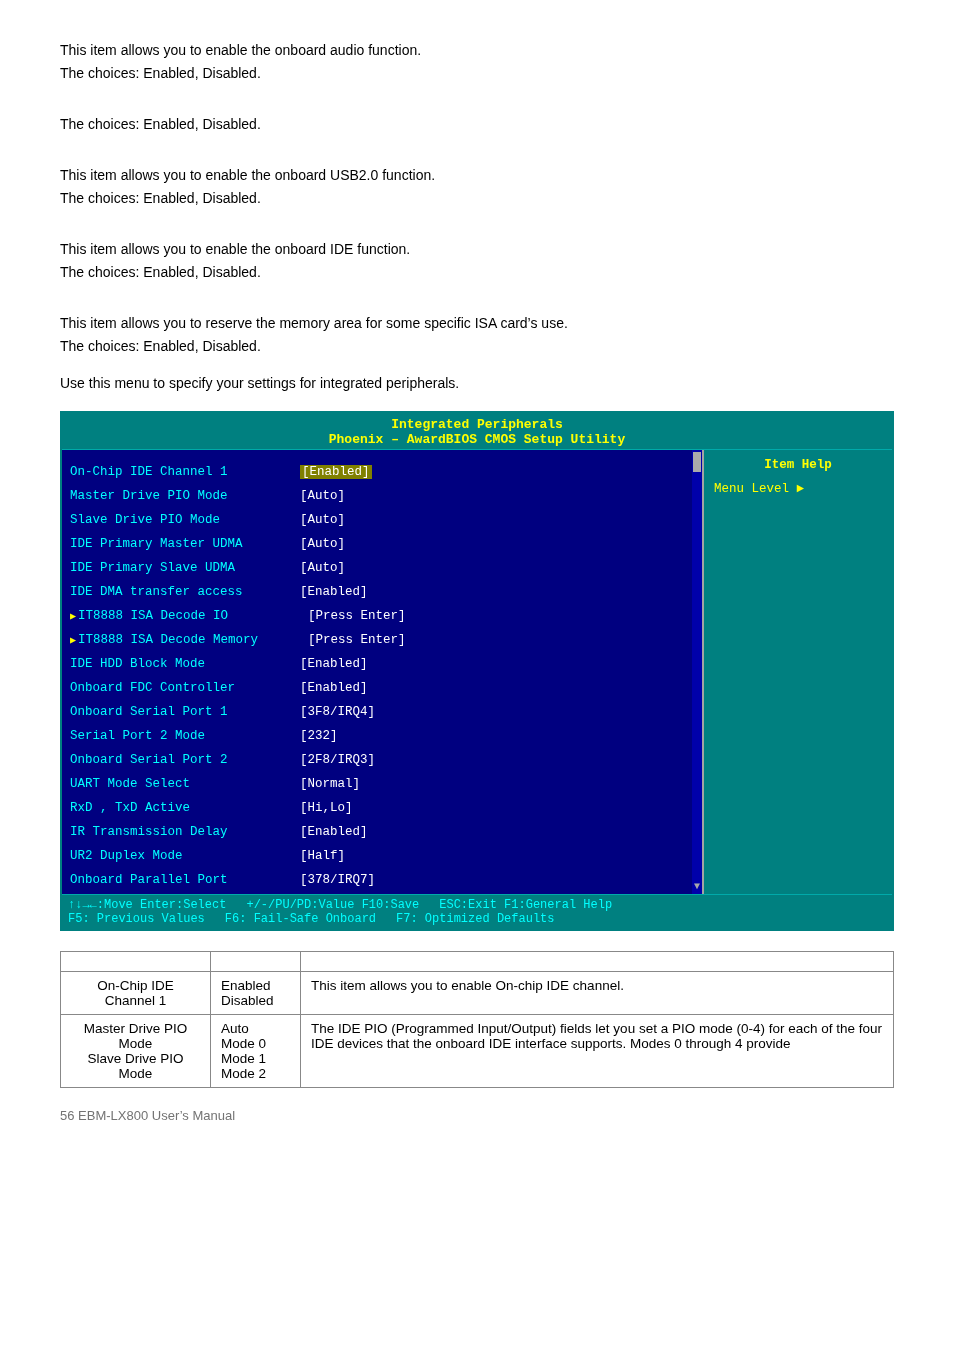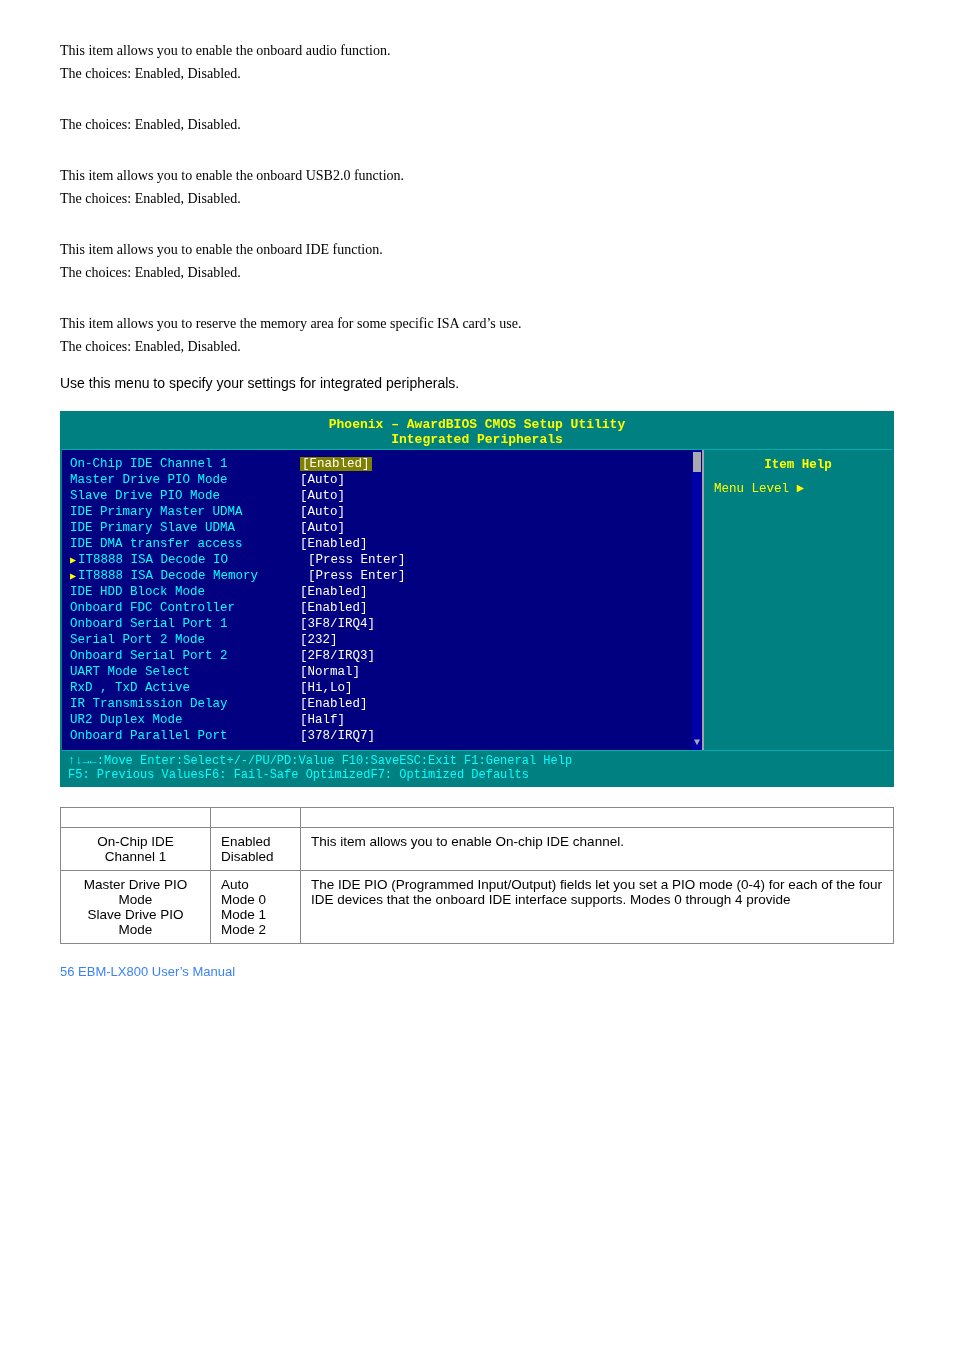--- a/index.html
+++ b/index.html
@@ -8,21 +8,20 @@
       font-family: Arial, sans-serif;
       font-size: 14px;
       color: #000;
       width: 954px;
       min-height: 1350px;
       padding: 40px 60px 40px 60px;
     }
 
     .intro-section {
       margin-bottom: 18px;
-      font-family: Liberation Serif, serif;
     }
     .intro-section p {
       line-height: 1.5;
       margin-bottom: 2px;
     }
 
     .bios-outer {
       border: 2px solid #008080;
       background: #008080;
       margin: 20px 0 20px 0;
@@ -71,20 +70,21 @@
     }
 
     .bios-row-label {
       color: #00ffff;
       min-width: 230px;
       display: inline-block;
     }
 
     .bios-row-value {
       color: #ffffff;
+      margin-top: 8px;
     }
 
     .bios-row-value.highlighted {
       background: #808000;
       color: #ffffff;
       padding: 0 2px;
     }
 
     .bios-sidebar {
       width: 190px;
@@ -113,20 +113,21 @@
       background: #008080;
       color: #00ffff;
       font-family: 'Courier New', Courier, monospace;
       font-size: 12px;
       padding: 3px 6px;
       border-top: 1px solid #00aaaa;
     }
 
     .bios-footer-row {
       display: flex;
+      gap: 20px;
       flex-wrap: wrap;
     }
 
     .scrollbar-area {
       width: 10px;
       background: #0000aa;
       display: flex;
       flex-direction: column;
       align-items: center;
     }
@@ -158,21 +159,21 @@
       width: 90px;
       text-align: left;
     }
     .bottom-table .col-desc {
       width: auto;
     }
 
     .page-footer {
       margin-top: 20px;
       font-size: 13px;
-      color: #3b82f6;
+      color: #737373;
     }
 
     .intro-gap {
       margin-bottom: 30px;
     }
   </style>
 </head>
 <body>
 
 <div id="intro-container">
@@ -195,22 +196,22 @@
       <p>This item allows you to reserve the memory area for some specific ISA card’s use.</p>
       <p>The choices: Enabled, Disabled.</p>
     </div>
   </div>
 
 <p style="margin-bottom: 16px;">Use this menu to specify your settings for integrated peripherals.</p>
 
 <div class="bios-outer">
 
   <div class="bios-title-bar">
+    <div>Integrated Peripherals</div>
     <div>Phoenix – AwardBIOS CMOS Setup Utility</div>
-    <div>Integrated Peripherals</div>
   </div>
 
   <div class="bios-body">
 
     <div class="bios-main" id="bios-rows-container">
     <div class="bios-row">
           <span class="bios-row-label">On-Chip IDE Channel 1</span>
           <span class="bios-row-value highlighted">[Enabled]</span>
         </div>
         <div class="bios-row">
@@ -298,21 +299,21 @@
   </div>
 
   <div class="bios-footer" id="bios-footer-container">
   <div class="bios-footer-row">
         <span>↑↓→←:Move  Enter:Select</span>
         <span>+/-/PU/PD:Value  F10:Save</span>
         <span>ESC:Exit  F1:General Help</span>
       </div>
       <div class="bios-footer-row">
         <span>F5: Previous Values</span>
-        <span>F6: Fail-Safe Optimized</span>
+        <span>F6: Fail-Safe Onboard</span>
         <span>F7: Optimized Defaults</span>
       </div>
     </div>
 </div>
 
 <table class="bottom-table" id="bottom-table">
   <tbody id="table-body">
       <tr>
         <td style="height: 20px;"></td>
         <td style="height: 20px;"></td>

